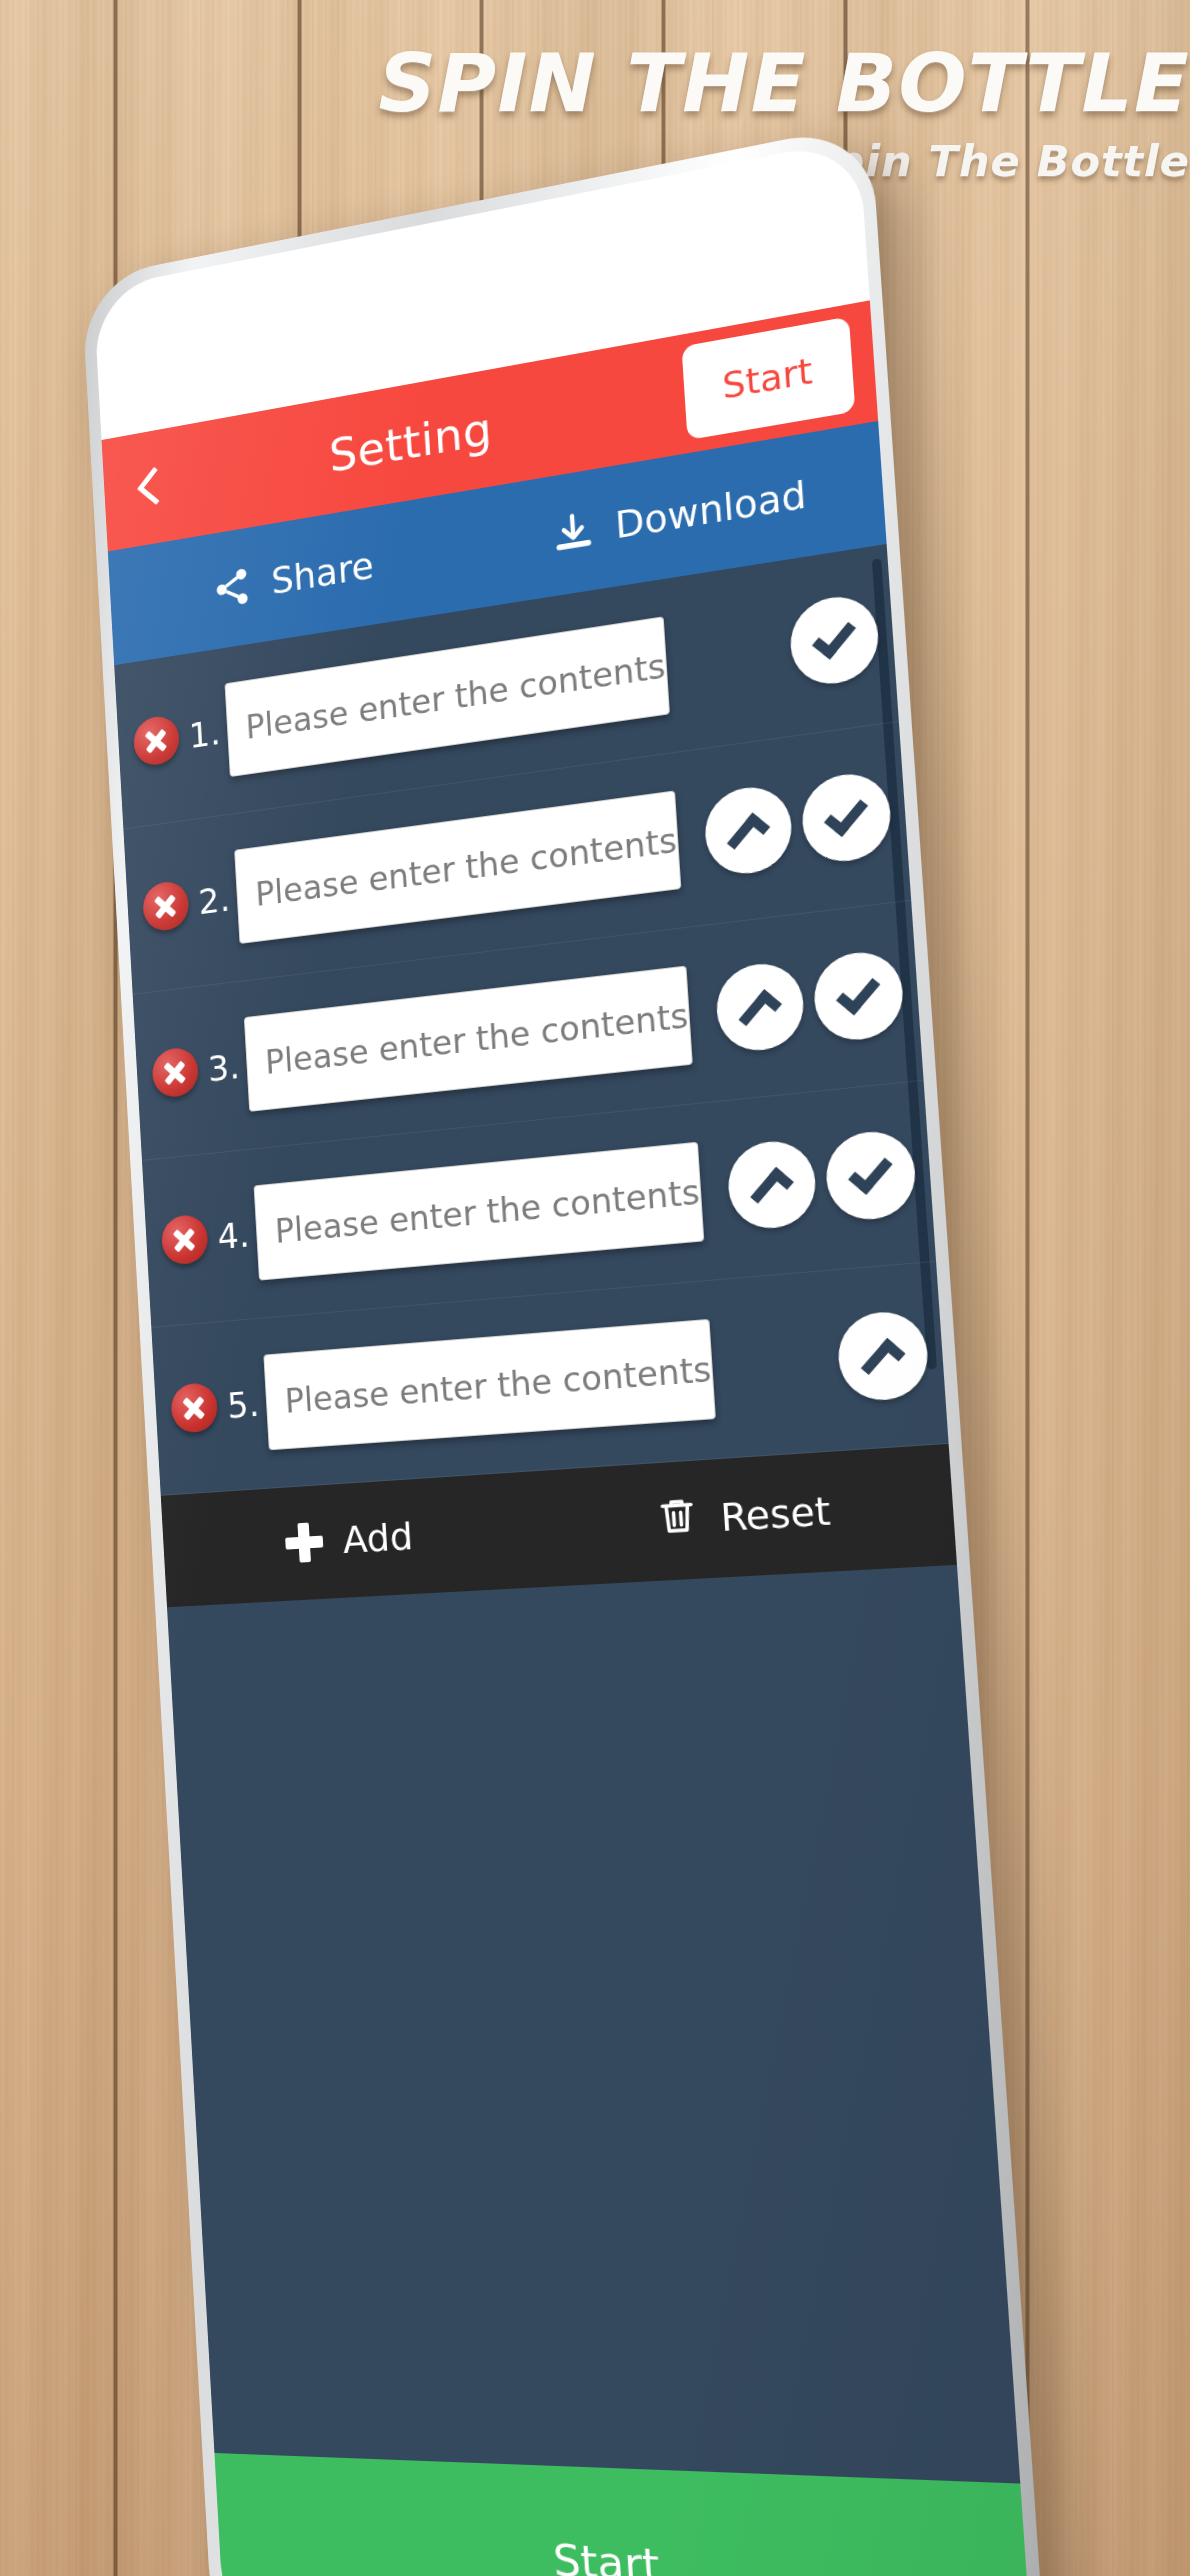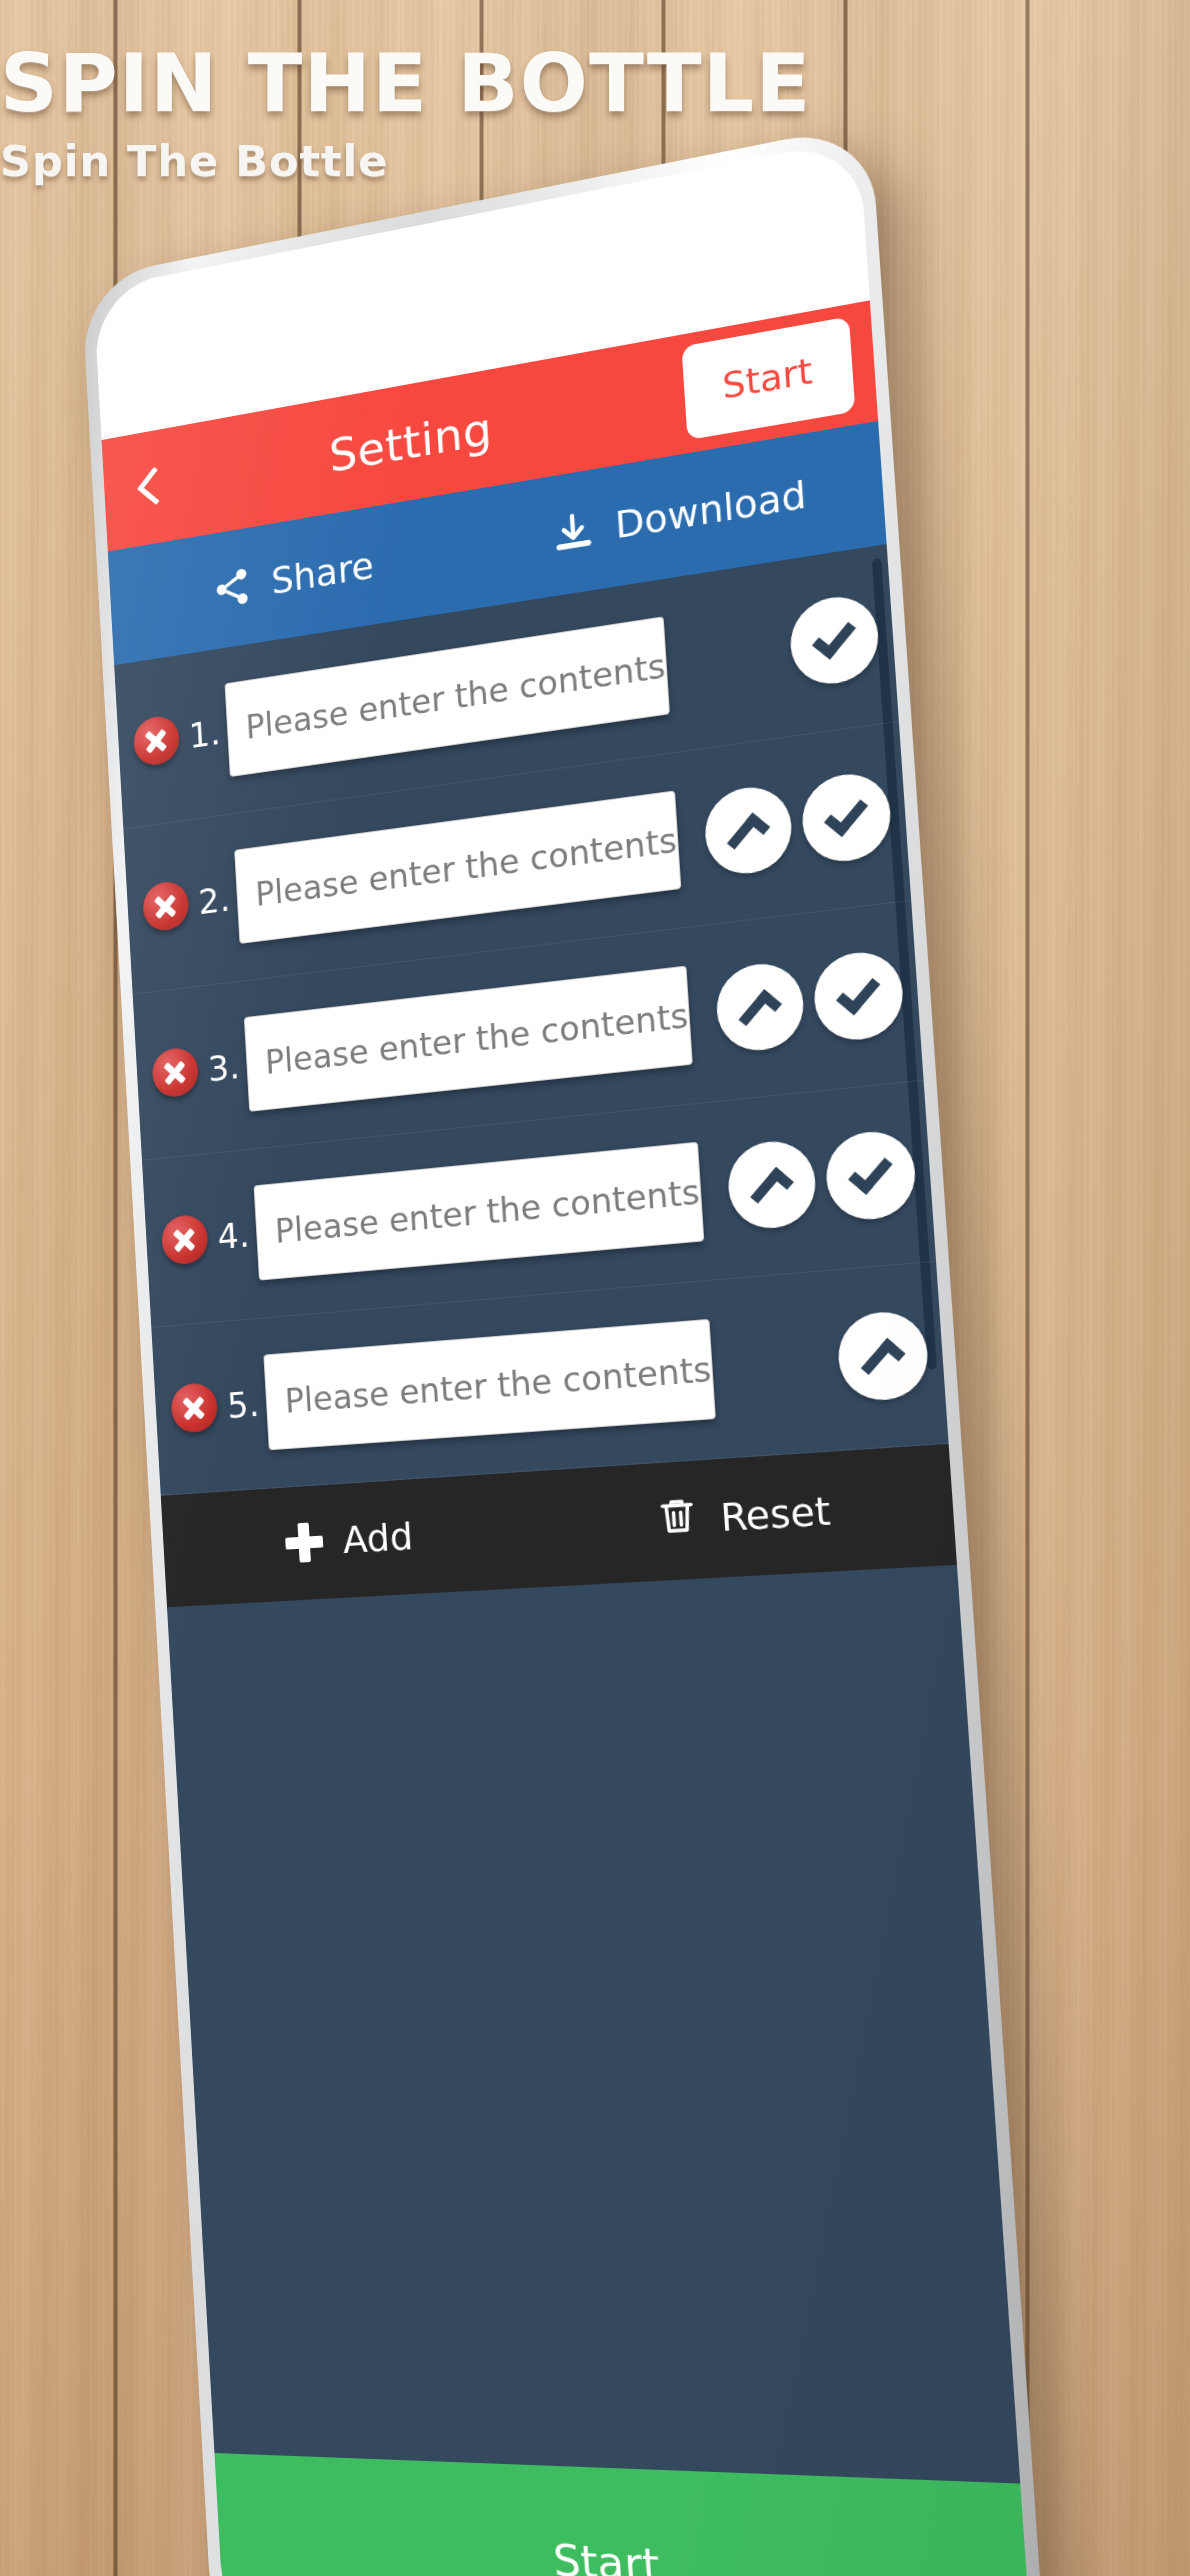--- a/index.html
+++ b/index.html
@@ -45,21 +45,21 @@
       rgba(255,255,255,0.06) 0%, rgba(0,0,0,0.03) 9%,
       rgba(255,255,255,0.07) 18%, rgba(0,0,0,0.02) 26%,
       rgba(255,255,255,0.05) 38%, rgba(0,0,0,0.04) 50%,
       rgba(255,255,255,0.06) 62%, rgba(0,0,0,0.03) 74%,
       rgba(255,255,255,0.07) 86%, rgba(0,0,0,0.05) 100%);
   }
 
   
   #headline {
     position: absolute; top: 42px; left: 0; width: 1190px;
-    text-align: left; z-index: 5;
+    text-align: right; z-index: 5; font-style: italic;
   }
   #headline .main {
     display:block;
     font-family: "DejaVu Sans", sans-serif;
     font-weight: 700;
     font-size: 80px;
     letter-spacing: 1.4px;
     color: #fbfaf7;
     text-shadow: 0 4.8px 6.7px rgba(90,62,35,0.45), 0 1px 0 rgba(255,255,255,0.6);
     line-height: 1.05;

